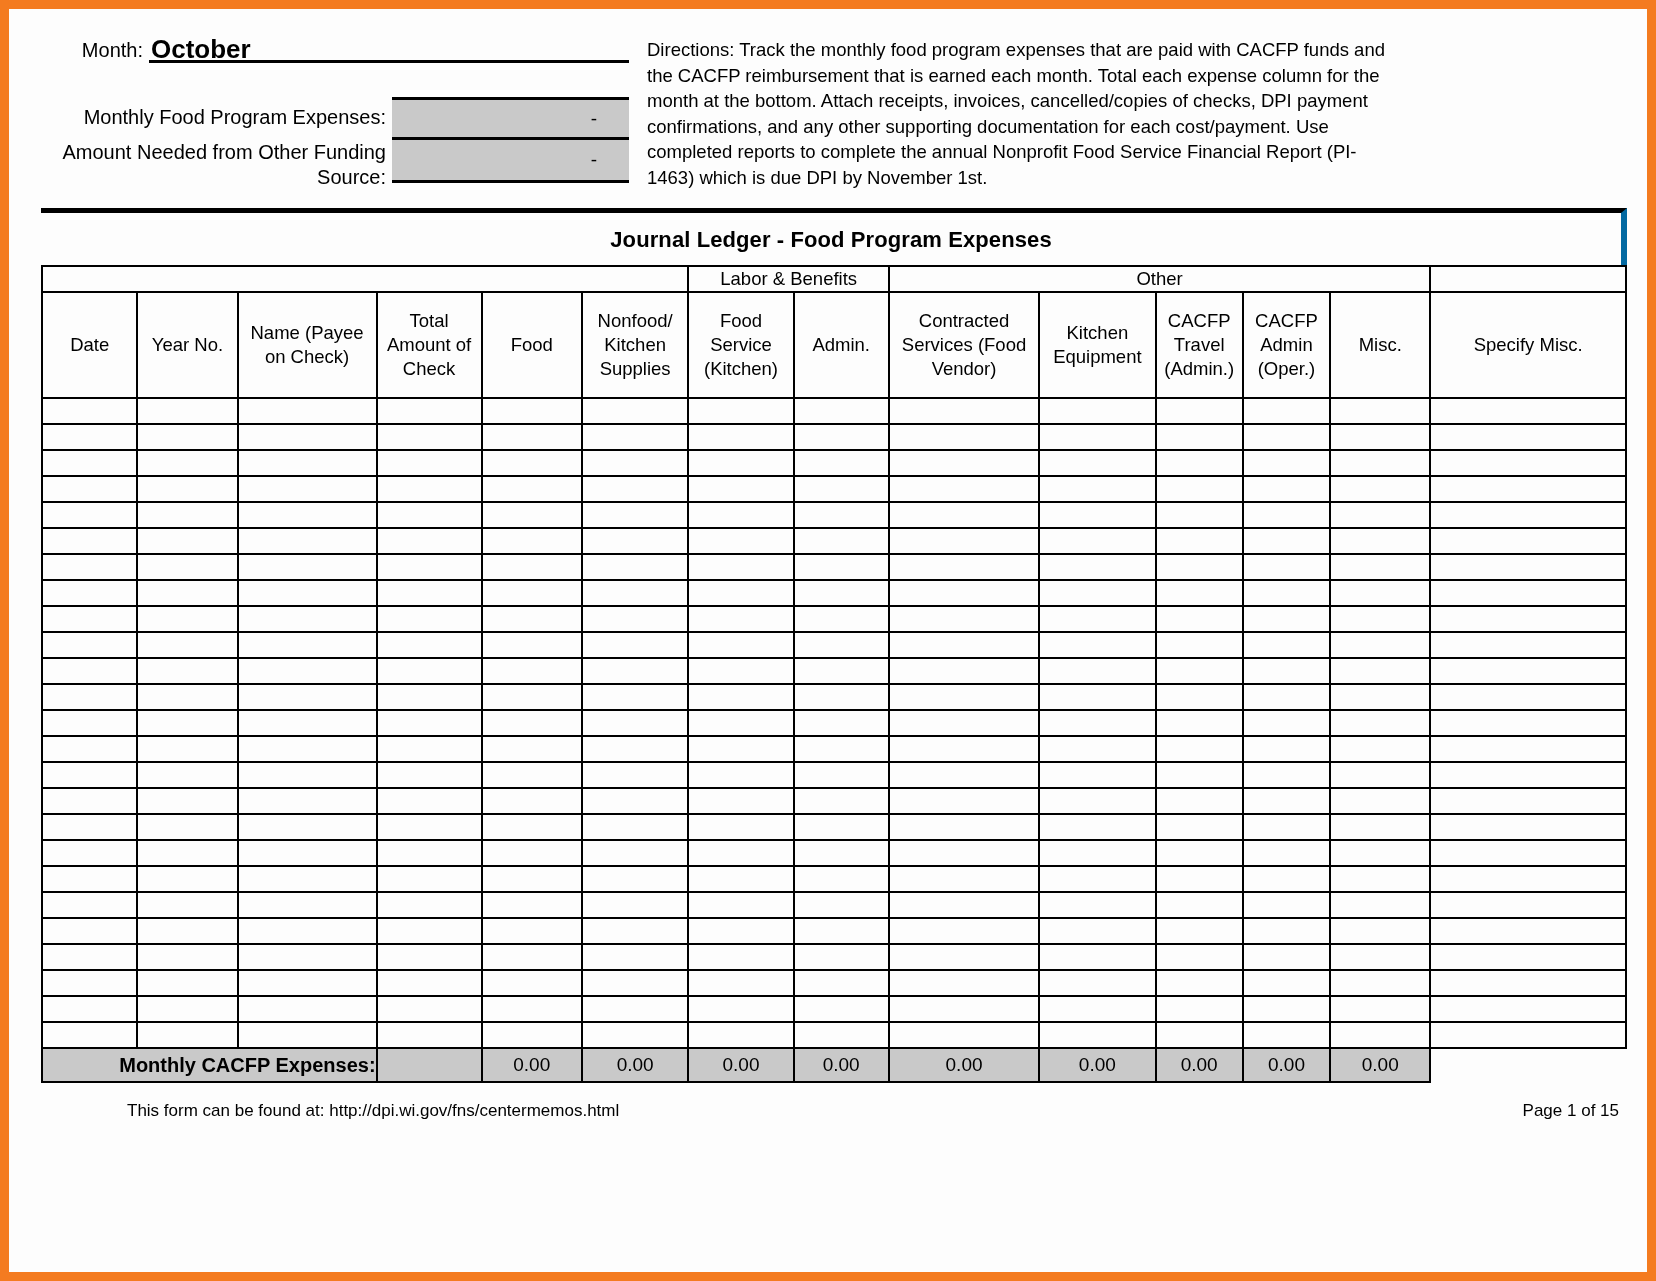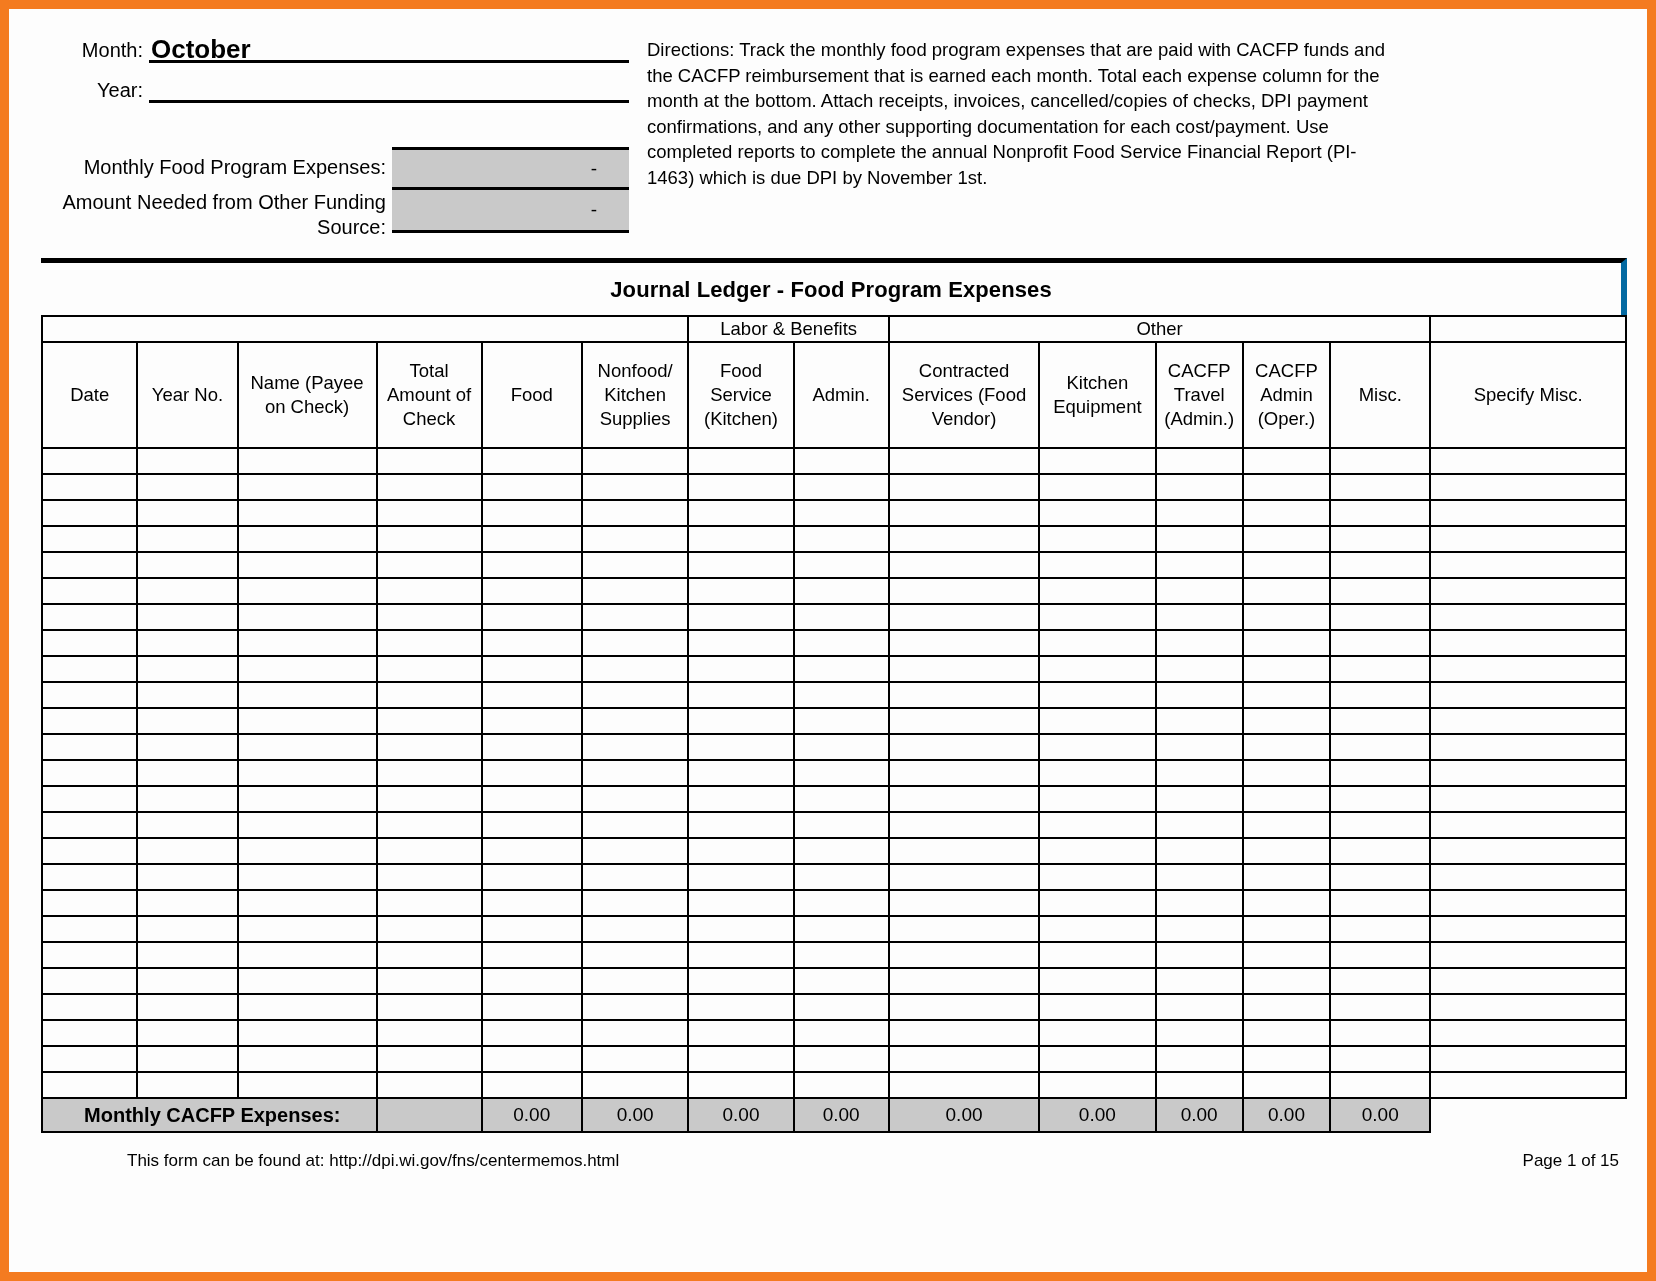--- a/index.html
+++ b/index.html
@@ -28,21 +28,21 @@
     padding: 28px 20px 0 20px;
   }
   .meta {
     width: 600px;
     flex: 0 0 600px;
     padding-left: 30px;
   }
   .meta-row {
     display: flex;
     align-items: center;
-    margin-bottom: 14px;
+    margin-bottom: 4px;
   }
   .meta-label {
     font-size: 20px;
     line-height: 25px;
     text-align: right;
     padding-right: 6px;
     white-space: pre-line;
   }
   .meta-label.two-line { line-height: 25px; }
   .meta-line {
@@ -138,21 +138,21 @@
     height: 106px;
     padding: 2px 2px;
   }
   tr.datarow td { height: 25px; }
   tr.totalrow td {
     background: #c9c9c9;
     height: 34px;
     font-size: 19px;
   }
   tr.totalrow td.tot-label {
-    text-align: center;
+    text-align: right;
     font-weight: bold;
     padding-left: 6px;
     font-size: 20px;
   }
   tr.totalrow td.blankend {
     background: #fdfdfd;
     border: none;
     border-top: 2px solid #000;
   }
 
@@ -174,26 +174,20 @@
 
     <div class="meta">
 
       <div class="meta-row">
         <div class="meta-label" style="width:90px;flex:0 0 90px;">Month:</div>
         <div class="meta-line">
           <span class="meta-value">October</span>
         </div>
       </div>
 
-      <div class="meta-row" style="margin-top:14px;">
-        <div class="meta-label" style="width:90px;flex:0 0 90px;">Year:</div>
-        <div class="meta-line">
-          <span class="meta-value"></span>
-        </div>
-      </div>
 
       <div class="spacer-30"></div>
 
 
       <div class="meta-row boxrow">
         <div class="meta-label-box" style="padding-bottom:10px;">Monthly Food Program Expenses:</div>
         <div class="gray-box">
           <span>-</span>
         </div>
       </div>

